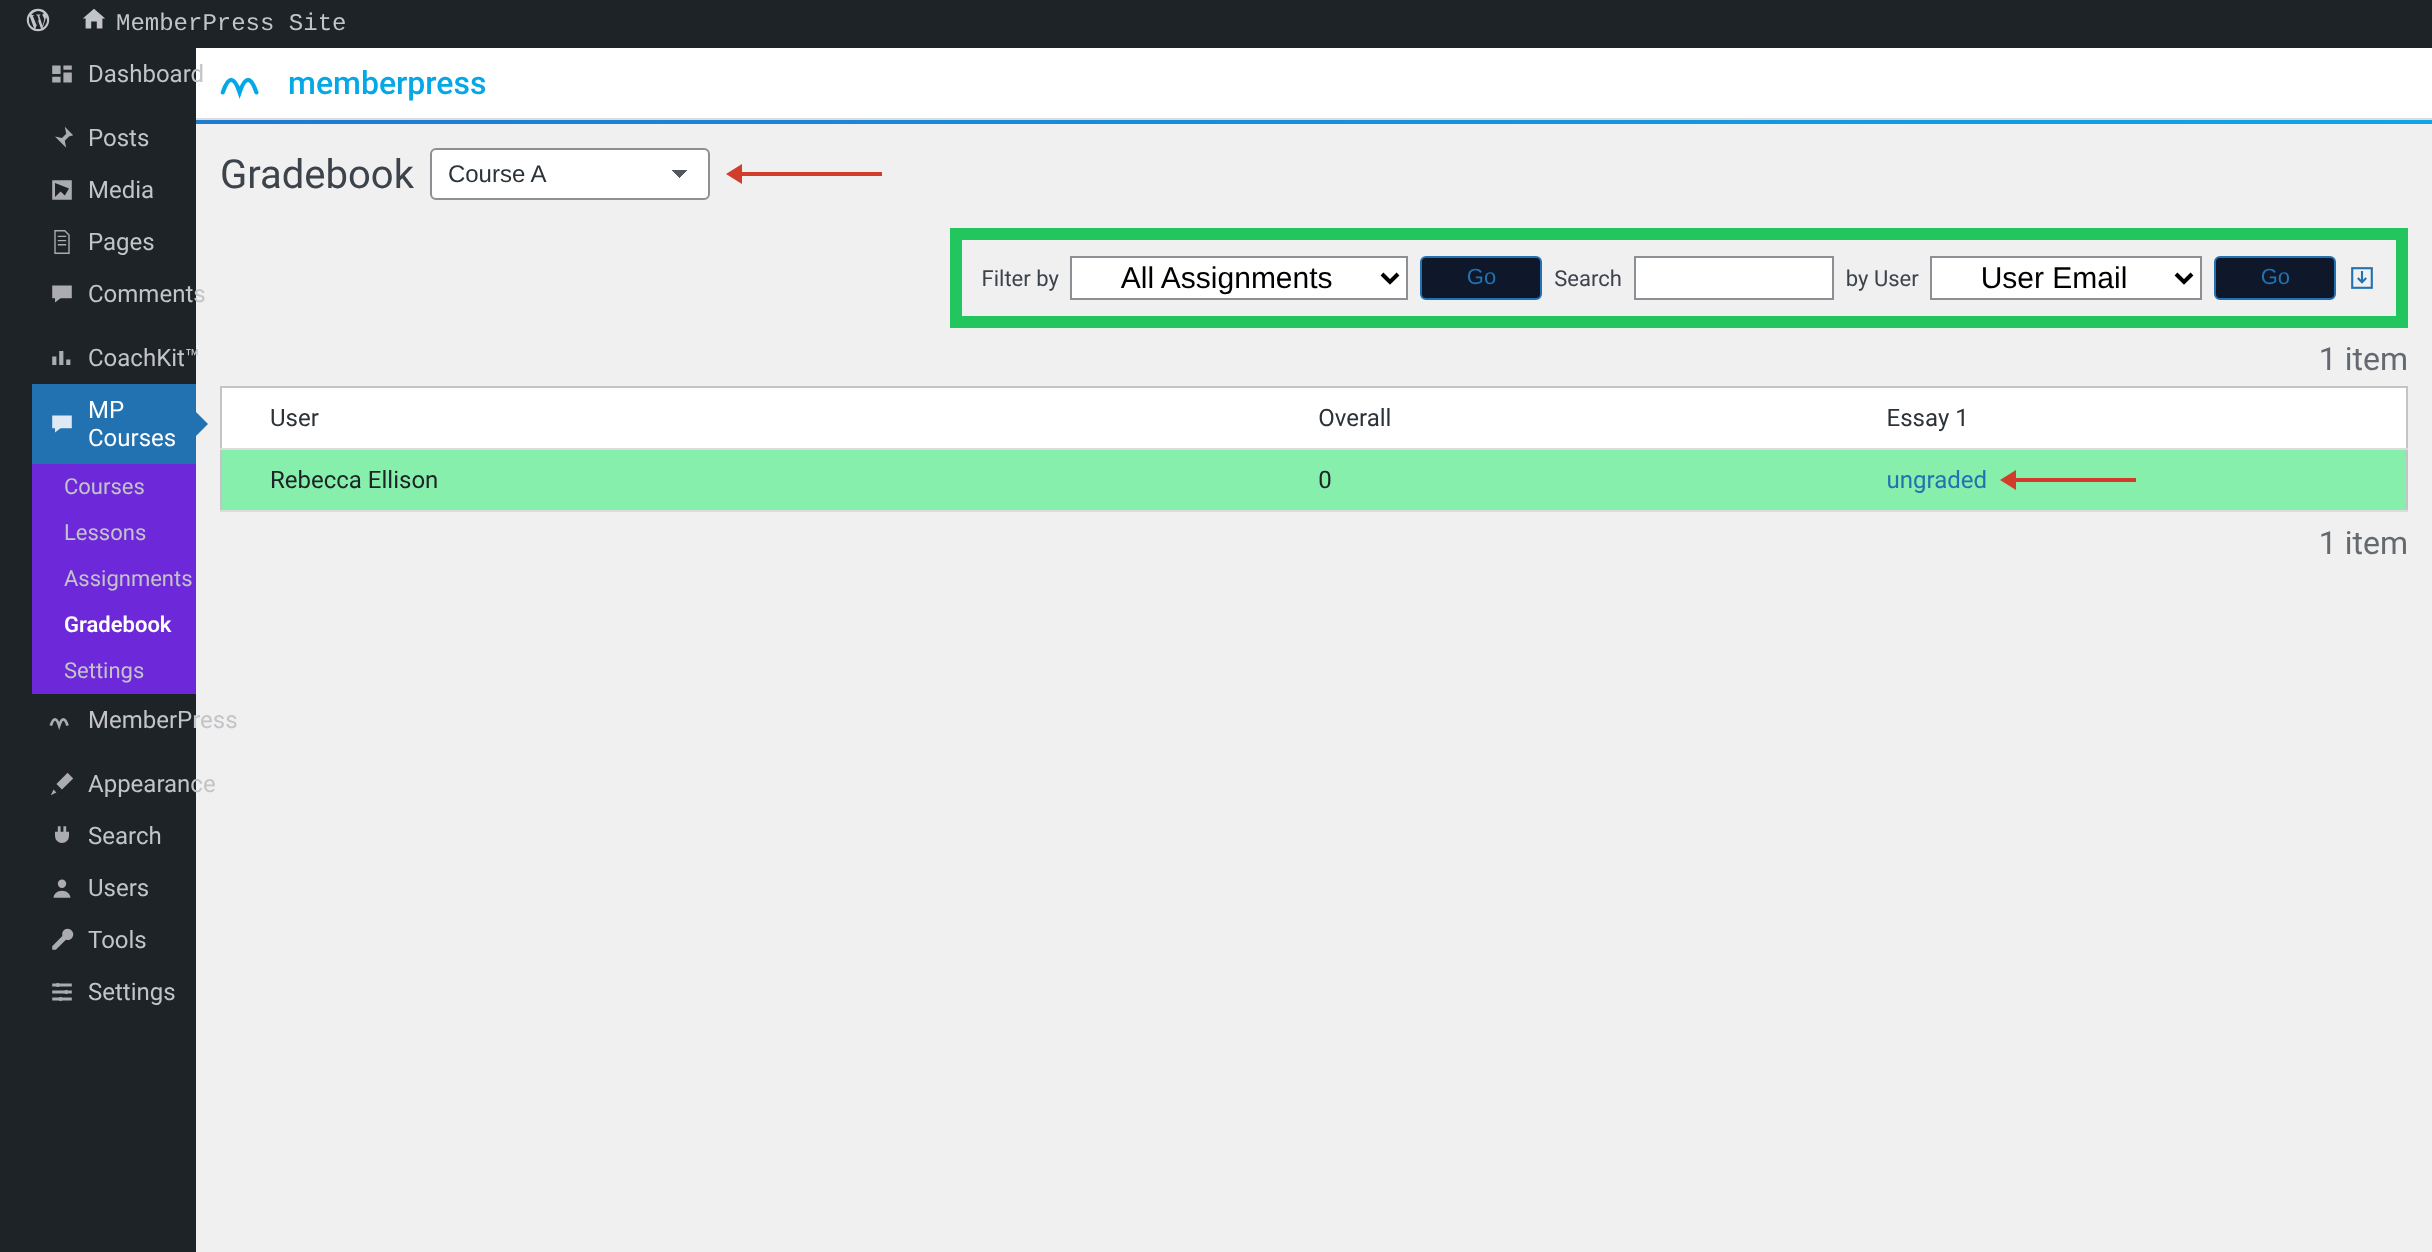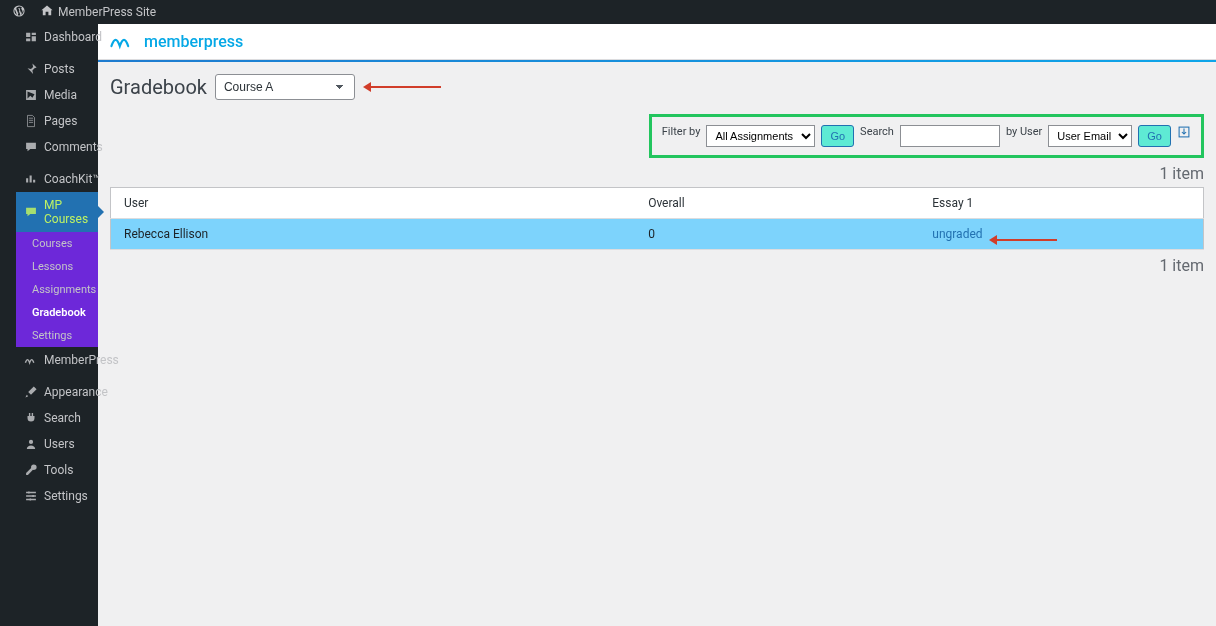--- a/index.html
+++ b/index.html
@@ -1,29 +1,29 @@
 <!DOCTYPE html>
 <html><head>
 <meta charset="utf-8">
 <style>
   * { box-sizing: border-box; margin: 0; padding: 0; }
   html, body { height: 100%; font-family: -apple-system, BlinkMacSystemFont, "Segoe UI", Roboto, Arial, sans-serif; font-size: 13px; color: #1d2327; background: #f0f0f1; }
   .app { display: flex; flex-direction: column; width: 1216px; height: 626px; overflow: hidden; }
 
   
   .adminbar { height: 24px; background: #1d2327; color: #c3c4c7; display: flex; align-items: center; padding: 0 8px; font-size: 12px; gap: 6px; }
-  .adminbar .ab-item { display: flex; align-items: center; gap: 4px; padding: 0 4px; height: 100%; cursor: pointer; }
+  .adminbar .ab-item { display: flex; align-items: center; gap: 4px; padding: 0 4px; height: 100%; cursor: pointer; font-family: Liberation Mono, monospace; }
 
   .below-bar { flex: 1; display: flex; min-height: 0; }
 
   
   .sidebar { width: 98px; background: #1d2327; color: #c3c4c7; display: flex; flex-direction: column; font-size: 12px; padding-left: 16px; }
   .menu-item { display: flex; align-items: center; gap: 6px; padding: 6px 8px; cursor: pointer; position: relative; }
   .menu-item .mi-icon { width: 14px; height: 14px; display: inline-flex; align-items: center; justify-content: center; opacity: .85; }
-  .menu-item.current { background: #2271b1; color: #bef264; }
+  .menu-item.current { background: #2271b1; color: #ffffff; }
   .menu-item.current::after { content: ""; position: absolute; right: -6px; top: 50%; transform: translateY(-50%); width: 0; height: 0; border-top: 6px solid transparent; border-bottom: 6px solid transparent; border-left: 6px solid #2271b1; }
   .submenu { background: #6d28d9; display: flex; flex-direction: column; }
   .submenu .sub-item { padding: 5px 8px 5px 16px; cursor: pointer; color: #c3c4c7; font-size: 11px; }
   .submenu .sub-item.current { color: #fff; font-weight: 600; }
   .menu-sep { height: 6px; }
   .collapse { margin-top: auto; }
 
   
   .main { flex: 1; background: #f0f0f1; display: flex; flex-direction: column; overflow: auto; }
   .brandbar { background: #fff; height: 36px; display: flex; align-items: center; padding: 0 12px; border-bottom: 1px solid #dcdcde; }
@@ -33,36 +33,36 @@
 
   .content { padding: 12px; }
 
   .title-row { display: flex; align-items: center; gap: 8px; }
   .page-title { font-size: 20px; font-weight: 400; color: #3c434a; }
   .course-select { height: 26px; background: #fff; border: 1px solid #8c8f94; border-radius: 3px; padding: 0 22px 0 8px; font-size: 12px; color: #2c3338; appearance: none; background-image: linear-gradient(45deg, transparent 50%, #50575e 50%), linear-gradient(135deg, #50575e 50%, transparent 50%); background-position: calc(100% - 14px) 10px, calc(100% - 10px) 10px; background-size: 4px 4px, 4px 4px; background-repeat: no-repeat; min-width: 140px; }
 
   .arrow-anno { width: 70px; height: 2px; background: #d13d2a; position: relative; margin-left: 8px; }
   .arrow-anno::before { content: ""; position: absolute; left: -8px; top: -4px; width: 0; height: 0; border-top: 5px solid transparent; border-bottom: 5px solid transparent; border-right: 8px solid #d13d2a; }
 
-  .filter-box { border: 3px solid #22c55e; padding: 8px 10px; display: flex; align-items: flex-start; gap: 6px; font-size: 11px; color: #3c434a; float: right; margin-top: 14px; }
-  .filter-box select, .filter-box input[type="text"] { height: 22px; border: 1px solid #8c8f94; background: #fff; font-size: 11px; padding: 0 4px; }
+  .filter-box { border: 6px solid #22c55e; padding: 8px 10px; display: flex; align-items: center; gap: 6px; font-size: 11px; color: #3c434a; float: right; margin-top: 14px; }
+  .filter-box select, .filter-box input[type="text"] { height: 22px; border: 1px solid #8c8f94; background: #fff; font-size: 15px; padding: 0 20px; }
   .filter-box input[type="text"] { width: 100px; }
-  .btn-go { height: 22px; padding: 0 8px; background: #5eead4; border: 1px solid #2271b1; color: #2271b1; border-radius: 3px; font-size: 11px; cursor: pointer; }
+  .btn-go { height: 22px; padding: 0 22px; background: #0f172a; border: 1px solid #2271b1; color: #2271b1; border-radius: 3px; font-size: 11px; cursor: pointer; }
   .export-icon { width: 14px; height: 14px; display: inline-flex; align-items: center; justify-content: center; color: #2271b1; cursor: pointer; }
 
   .clearfix::after { content: ""; display: table; clear: both; }
 
   .count-row { text-align: right; font-size: 16px; color: #646970; margin: 6px 0 4px; }
 
   table.grades { width: 100%; border-collapse: collapse; background: #fff; border: 1px solid #c3c4c7; font-size: 12px; }
-  table.grades th, table.grades td { text-align: left; padding: 8px 13px; border-bottom: 1px solid #dcdcde; }
+  table.grades th, table.grades td { text-align: left; padding: 8px 24px; border-bottom: 1px solid #dcdcde; }
   table.grades th { font-weight: 400; color: #2c3338; background: #fff; }
-  table.grades tbody tr { background: #7dd3fc; border-radius: 15px; }
+  table.grades tbody tr { background: #86efac; border-radius: 15px; }
   .link { color: #2271b1; cursor: pointer; }
-  .cell-with-arrow { display: inline-flex; align-items: flex-end; gap: 6px; }
+  .cell-with-arrow { display: inline-flex; align-items: center; gap: 6px; }
   .arrow-anno.small { width: 60px; }
 
   .mi-icon svg { width: 14px; height: 14px; fill: currentColor; }
 </style>
 </head>
 <body>
 
 <div class="app">
 
   <div class="adminbar">

